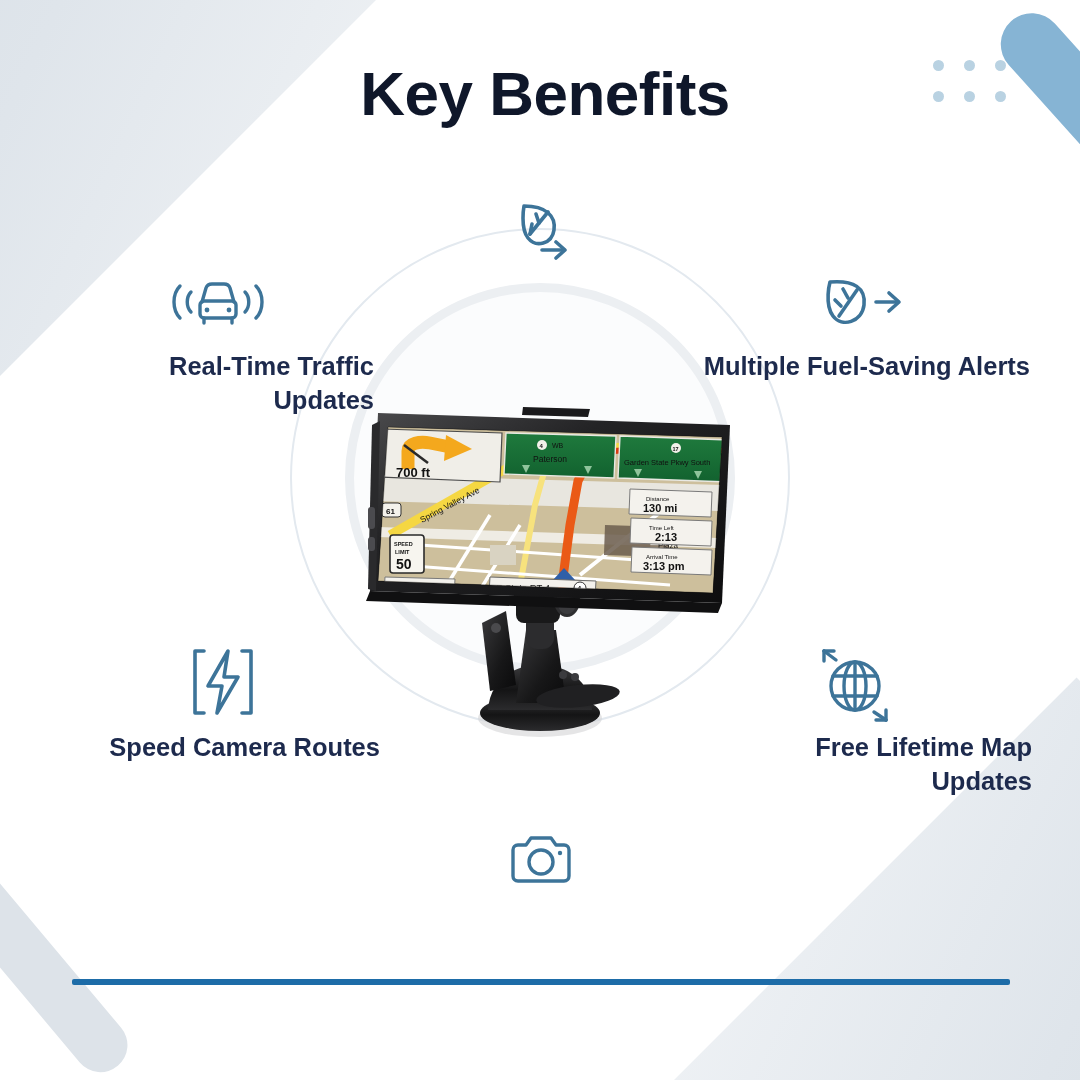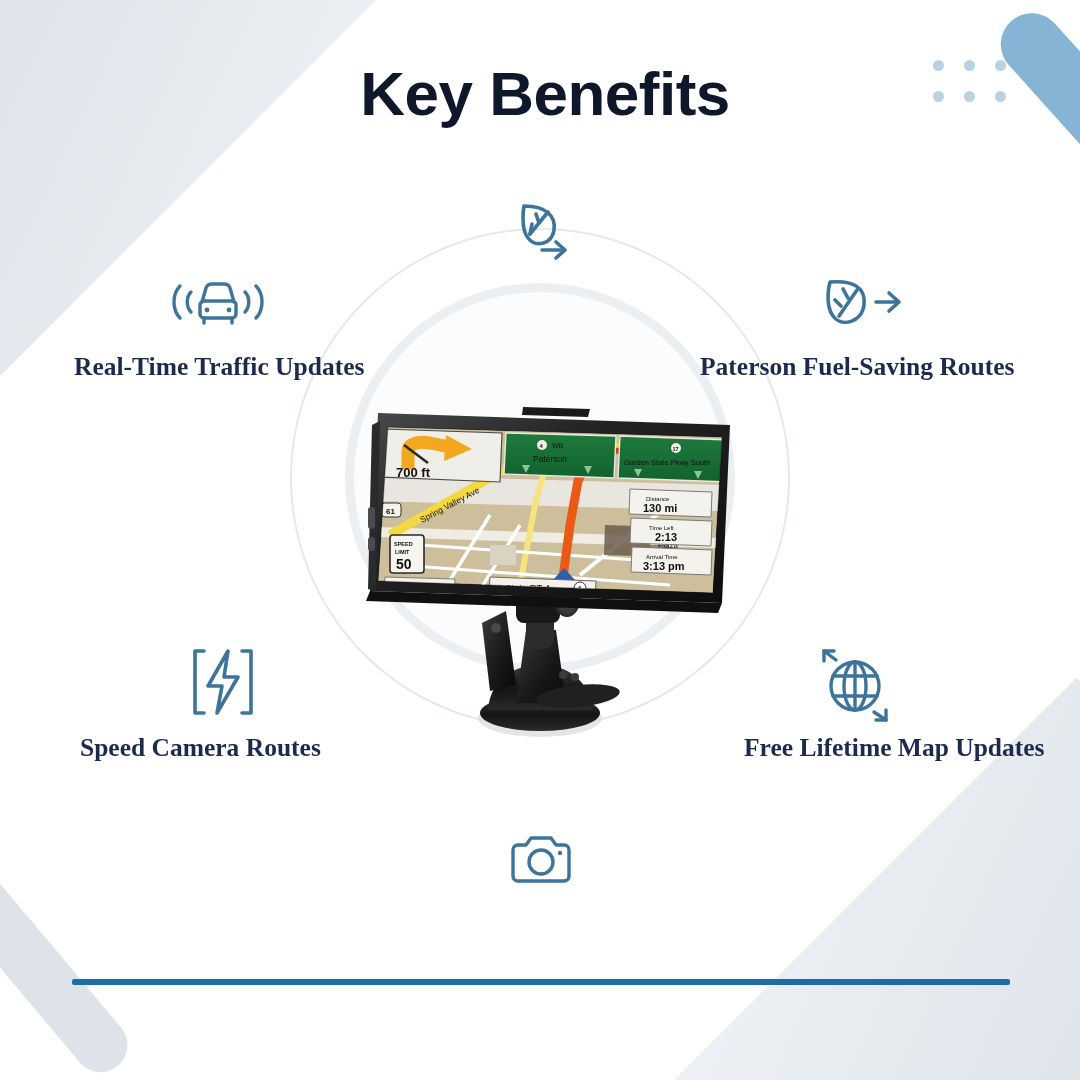--- a/index.html
+++ b/index.html
@@ -119,28 +119,27 @@
   #icon-globe      { left:812px; top:646px; }
   #icon-camera     { left:508px; top:834px; }
 
   
   .benefit-label {
     position:absolute;
     color:#1d2a4d;
     font-size:25.5px;
     font-weight:bold;
     line-height:1.33;
-    text-align:left;
+    text-align:right;
     z-index:6;
-    font-family:Liberation Serif, serif;
   }
   #label-traffic   { left:74px;  top:350px; width:300px; }
   #label-fuel      { left:700px; top:350px; width:330px; }
   #label-speedcam  { left:80px;  top:731px; width:300px; }
-  #label-maps      { left:744px; top:731px; width:320px; }
+  #label-maps      { left:712px; top:731px; width:320px; }
 
   
   #gps-device {
     position:absolute;
     left:330px; top:385px;
     width:430px; height:360px;
     z-index:4;
   }
   #gps-device svg { display:block; width:100%; height:100%; }
 
@@ -235,21 +234,21 @@
 
 <div class="icon-wrap" id="icon-camera">
   <svg width="66" height="52" viewBox="0 0 66 52" fill="none" stroke="#3d7499" stroke-width="3.4" stroke-linecap="round" stroke-linejoin="round">
     <path d="M5 16 C5 13 7 11 10 11 L18 11 L23 4 L43 4 L48 11 L56 11 C59 11 61 13 61 16 L61 42 C61 45 59 47 56 47 L10 47 C7 47 5 45 5 42 Z"></path>
     <circle cx="33" cy="28" r="12"></circle>
     <circle cx="52" cy="19" r="2.2" fill="#3d7499" stroke="none"></circle>
   </svg>
 </div>
 
 <div class="benefit-label" id="label-traffic">Real-Time Traffic Updates</div>
-<div class="benefit-label" id="label-fuel">Paterson Fuel-Saving Routes</div>
+<div class="benefit-label" id="label-fuel">Multiple Fuel-Saving Alerts</div>
 <div class="benefit-label" id="label-speedcam">Speed Camera Routes</div>
 <div class="benefit-label" id="label-maps">Free Lifetime Map Updates</div>
 
 <div id="gps-device">
   <svg viewBox="0 0 430 360" xmlns="http://www.w3.org/2000/svg">
     <defs>
       <linearGradient id="bezelGrad" x1="0" y1="0" x2="1" y2="1">
         <stop offset="0%" stop-color="#4a4a4c"></stop>
         <stop offset="35%" stop-color="#232325"></stop>
         <stop offset="100%" stop-color="#0d0d0e"></stop>

